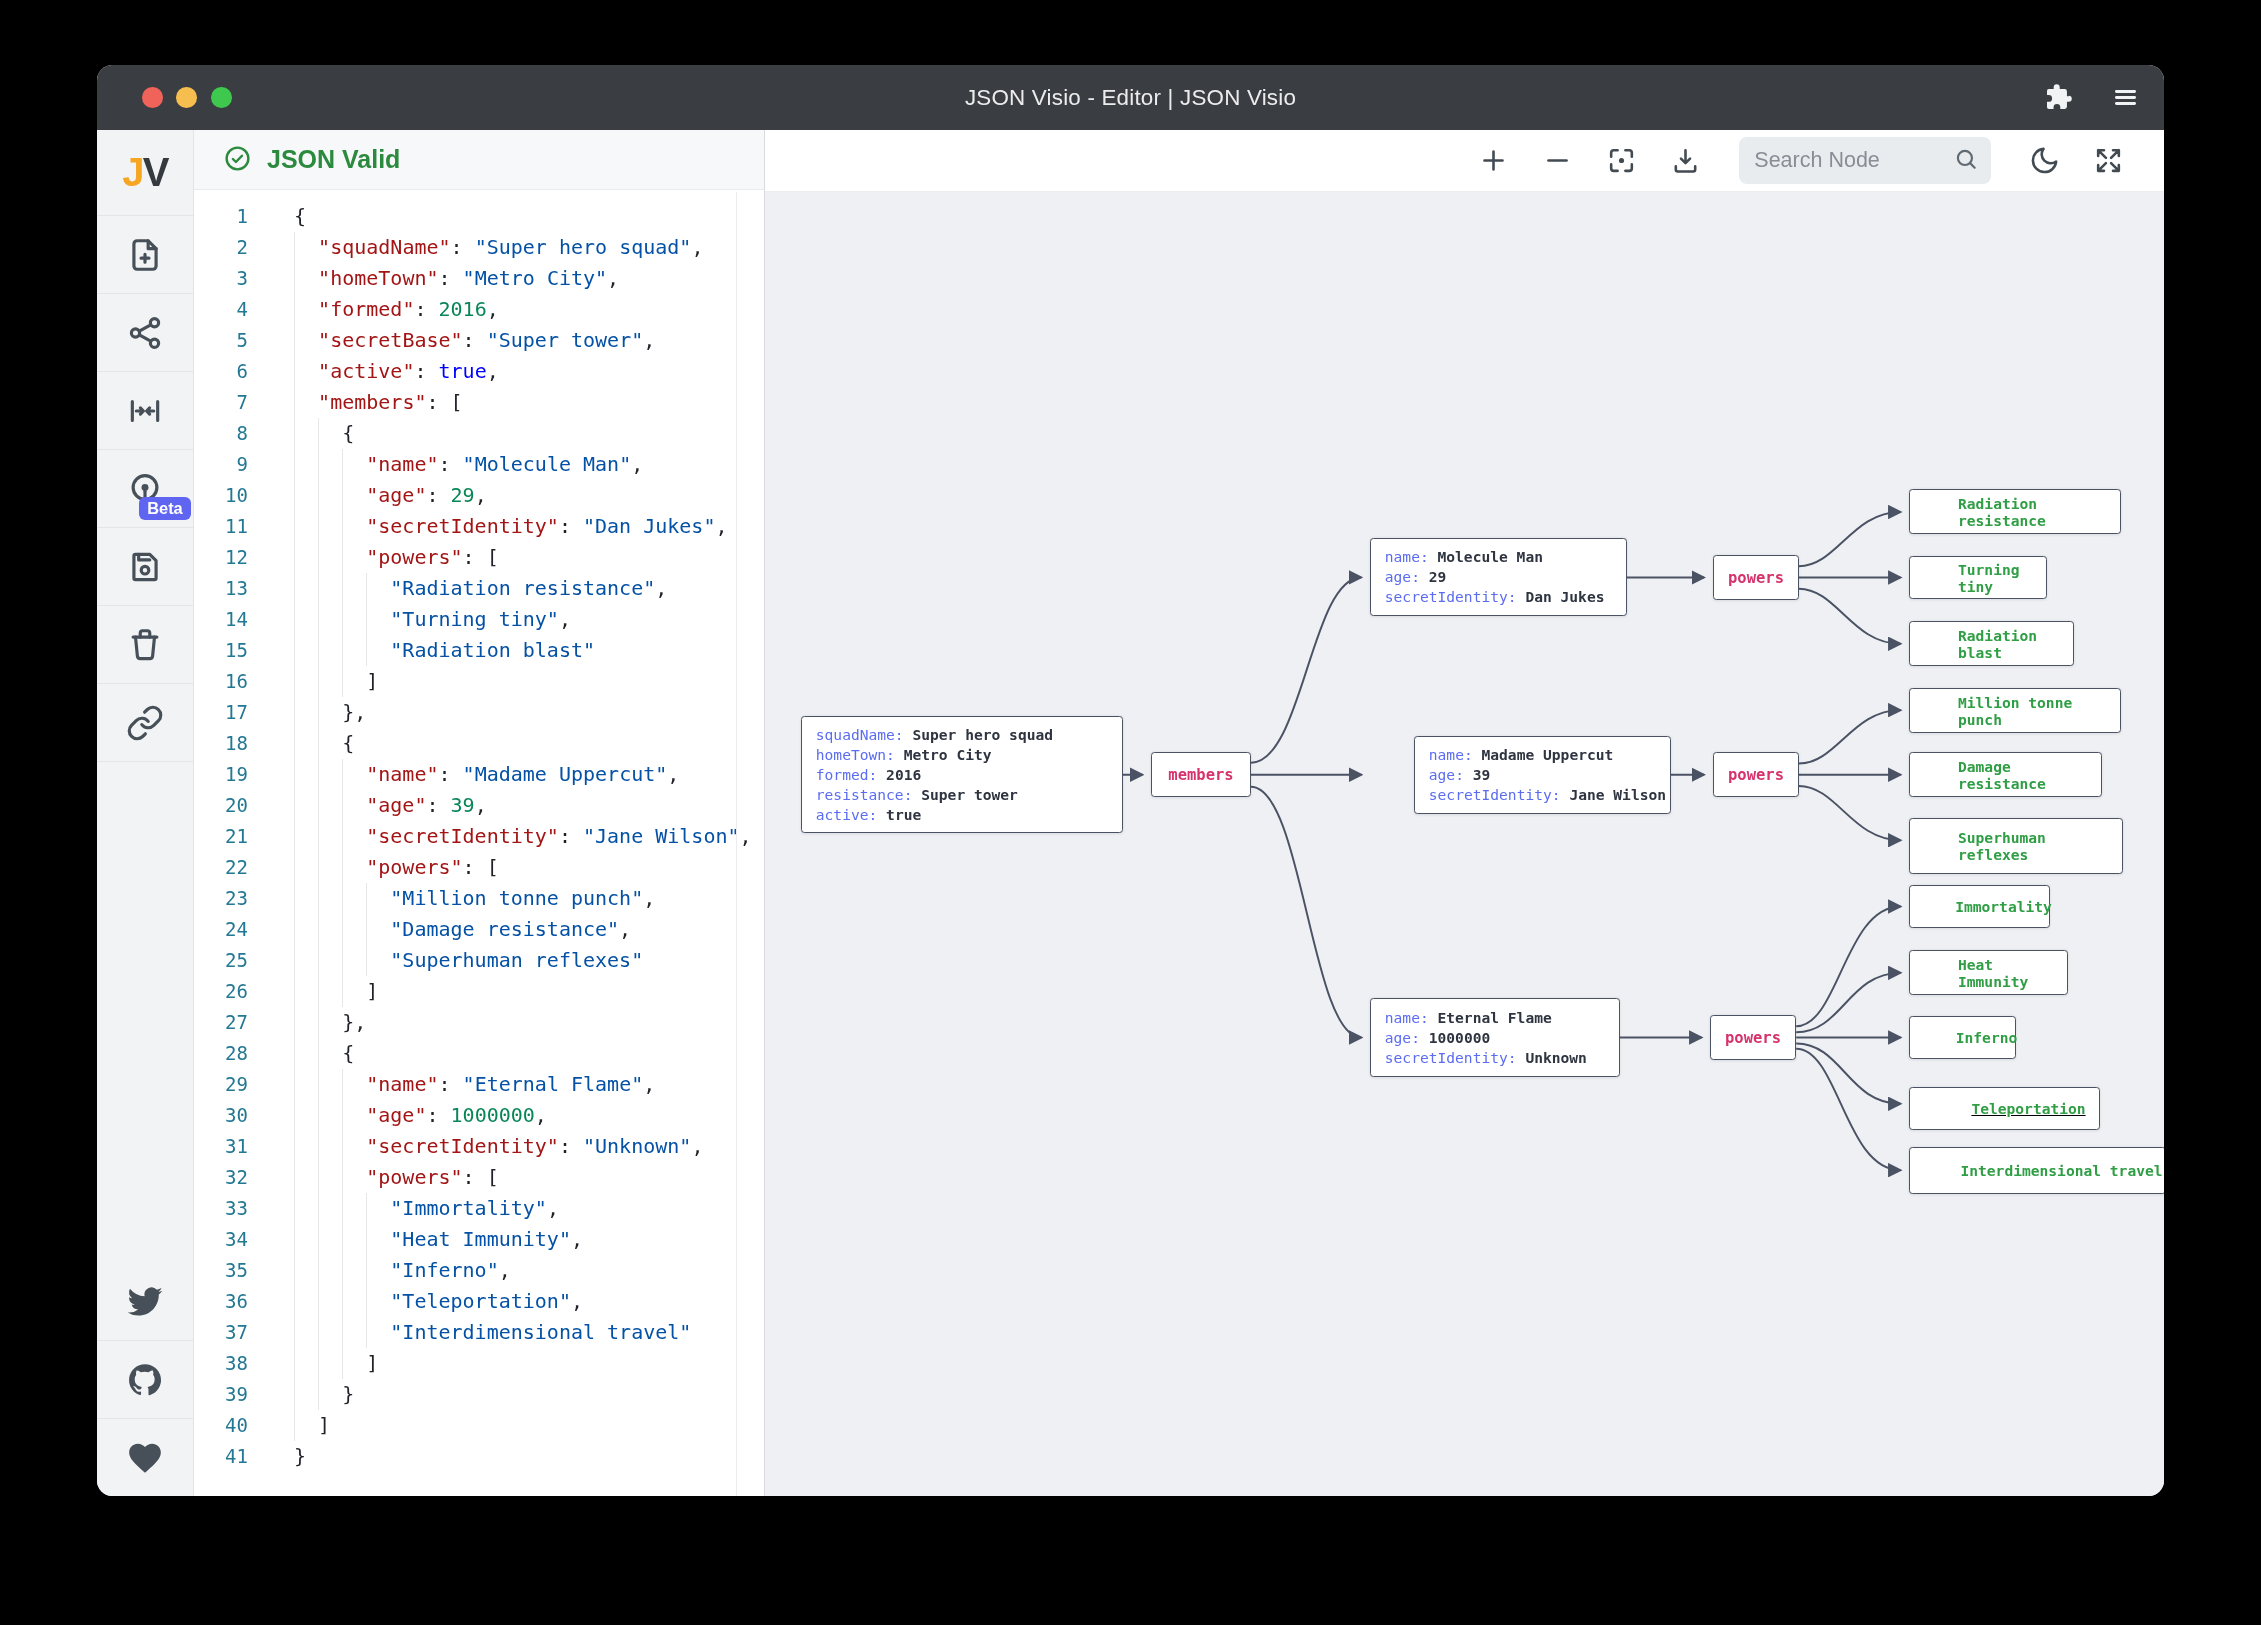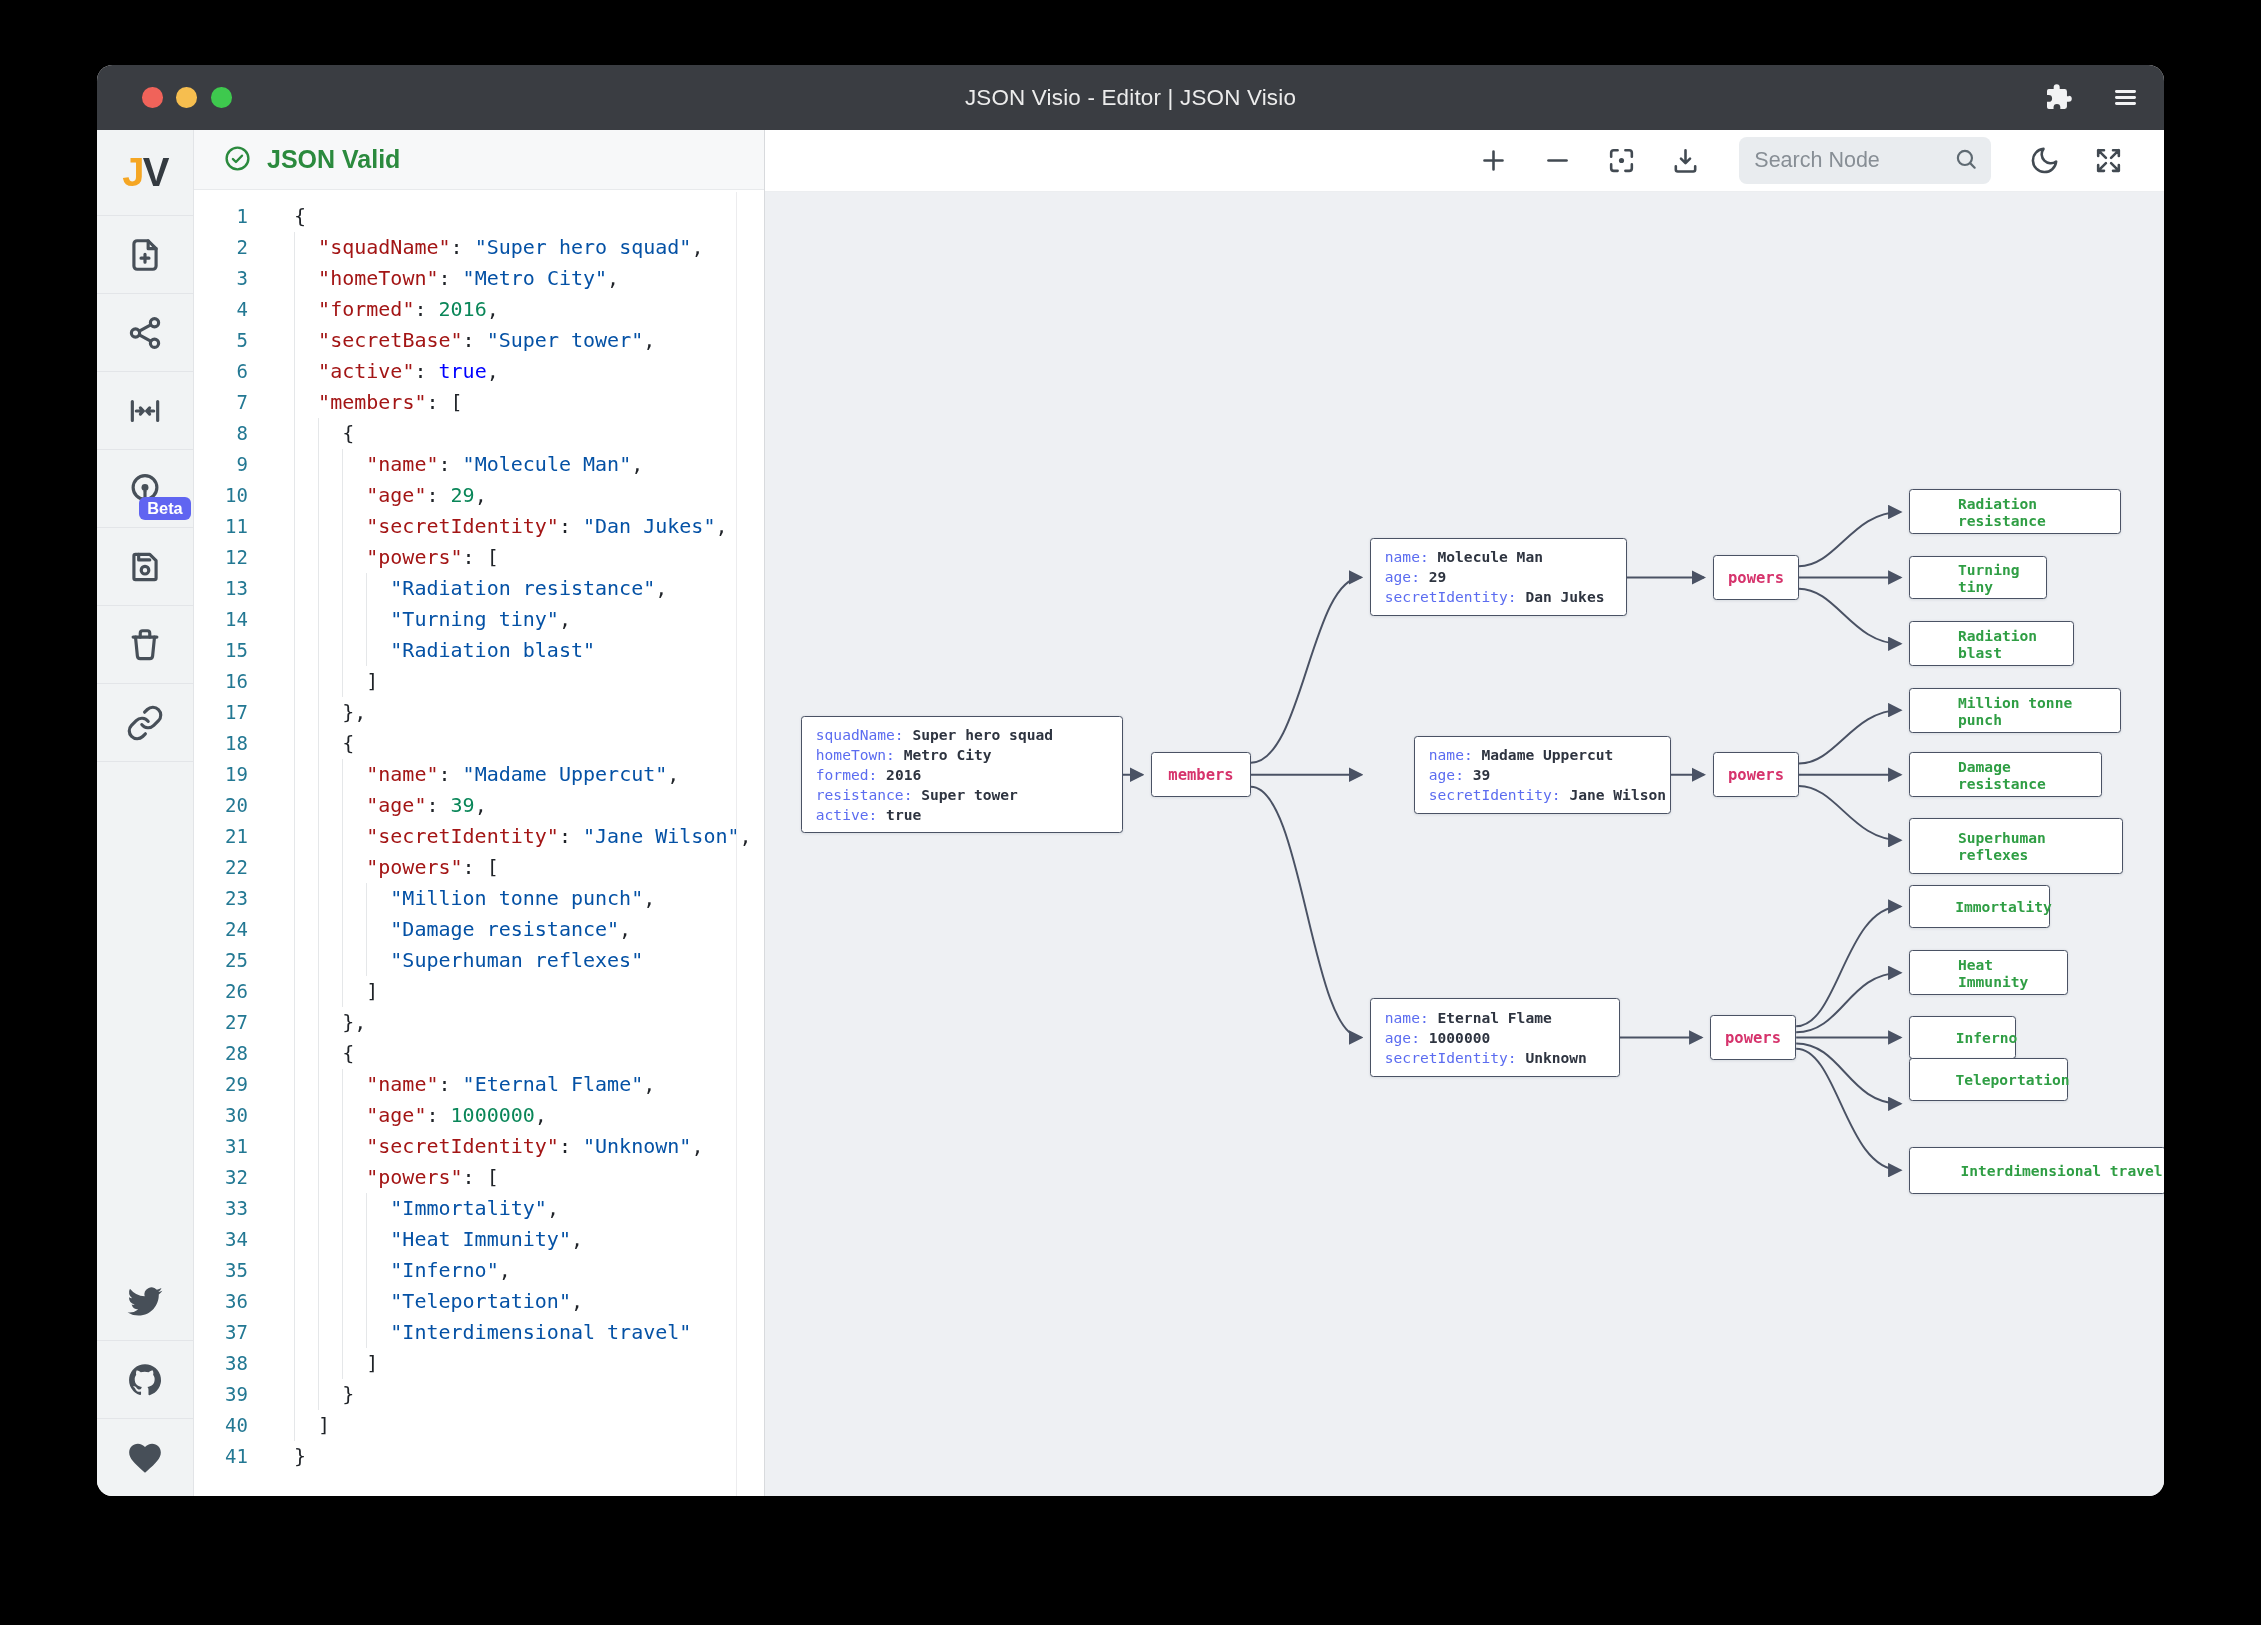--- a/index.html
+++ b/index.html
@@ -480,21 +480,21 @@
           </div>
           <div class="gnode leaf" style="left: 1144px; top: 755px; width: 141px; height: 43px;">
             <span class="glabel">Immortality</span>
           </div>
           <div class="gnode leaf" style="left: 1144px; top: 820px; width: 159px; height: 45px;">
             <span class="glabel">Heat Immunity</span>
           </div>
           <div class="gnode leaf" style="left: 1144px; top: 886px; width: 107px; height: 43px;">
             <span class="glabel">Inferno</span>
           </div>
-          <div class="gnode leaf" style="left: 1144px; top: 928px; width: 159px; height: 43px;">
+          <div class="gnode leaf" style="left: 1144px; top: 957px; width: 191px; height: 43px; text-decoration: underline;">
             <span class="glabel">Teleportation</span>
           </div>
           <div class="gnode leaf" style="left: 1144px; top: 1017px; width: 257px; height: 47px;">
             <span class="glabel">Interdimensional travel</span>
           </div>
         </div>
     </div>
   </div>
 </div>
 

